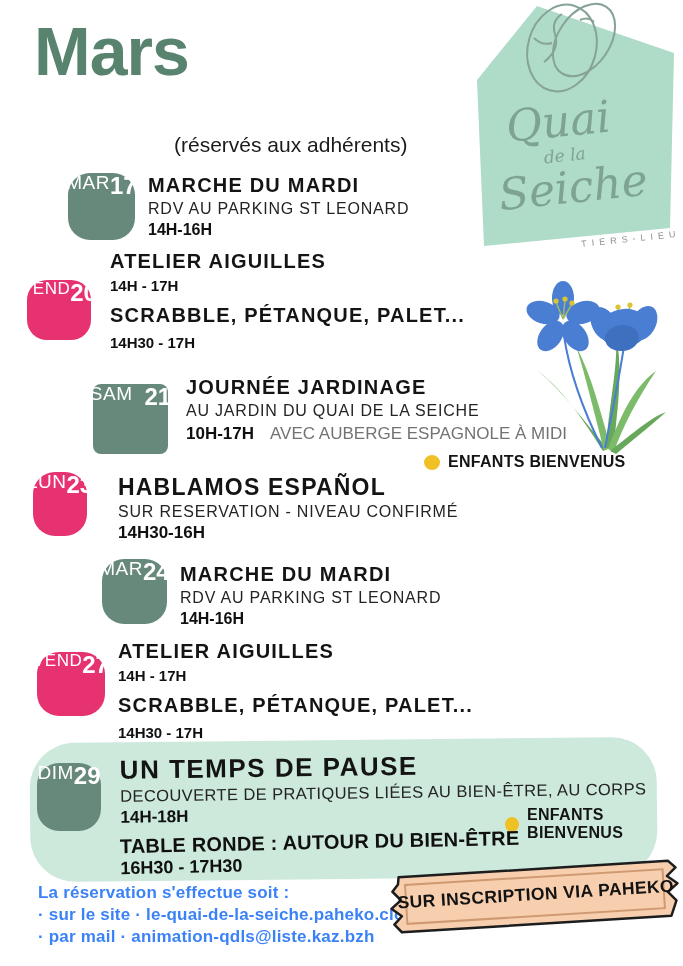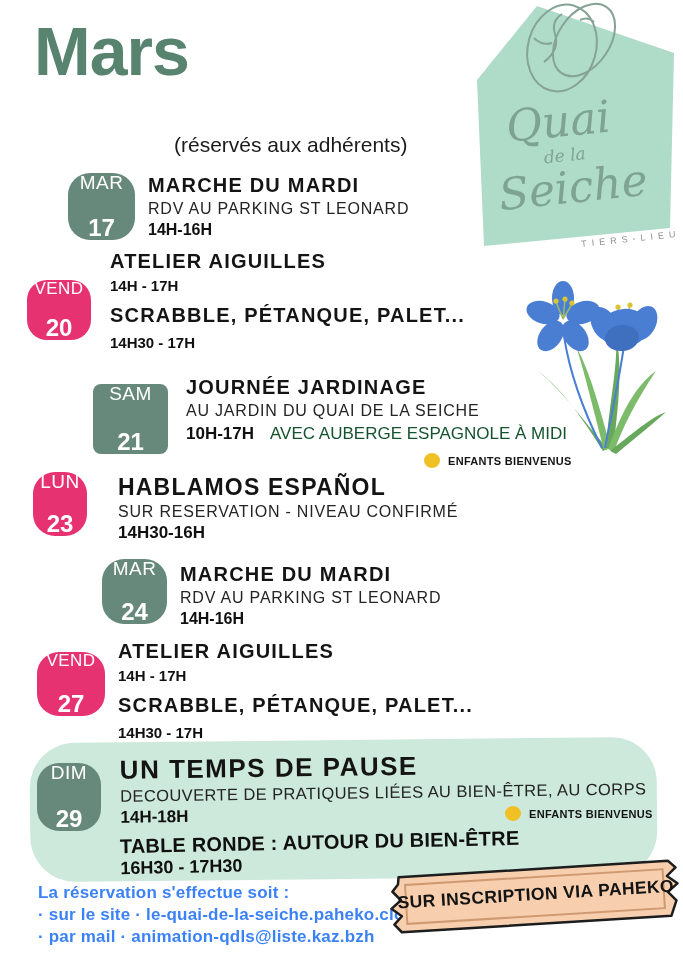--- a/index.html
+++ b/index.html
@@ -22,37 +22,37 @@
     font-size:21px; font-weight:400; color:#1b1b1b;
   }
   
   .logo{ position:absolute; left:462px; top:-2px; width:221px; height:268px; }
   .logo text{ font-family:"DejaVu Serif", serif; font-style:italic; fill:#7FA393; }
   .logo .tagline{ font-family:"Liberation Sans", sans-serif; font-style:normal;
                   fill:#8f8f8f; letter-spacing:5px; font-size:9px; }
   
   .badge{
     position:absolute; border-radius:22px; color:#fff; text-align:center;
-    display:flex; flex-direction:column; justify-content:space-between; line-height:1.05;
+    display:flex; justify-content:center; line-height:1.05;
   }
   .badge .day{ font-size:19px; font-weight:400; letter-spacing:.5px; }
   .badge .date{ font-size:24px; font-weight:700; }
   .badge.green{ background:#67897B; }
   .badge.pink{ background:#E73272; }
   
   .evtext{ position:absolute; }
   .ev-title{ font-size:20px; font-weight:800; letter-spacing:1.2px; color:#141414; line-height:26px; }
   .ev-sub{ font-size:16px; font-weight:400; letter-spacing:.8px; color:#242424; line-height:18px; margin-top:2px; }
   .ev-time{ font-size:16px; font-weight:700; color:#101010; line-height:19px; margin-top:2px; }
   .ev-gap{ margin-top:7px; }
   .timeline{ display:flex; gap:16px; align-items:baseline; margin-top:2px; }
-  .timeline .note-inline{ font-size:17px; font-weight:400; letter-spacing:0; color:#14532d; }
+  .timeline .note-inline{ font-size:17px; font-weight:400; letter-spacing:0; color:#737373; }
   .kids{ display:flex; align-items:center; gap:8px; }
   .kids .dot{ width:16px; height:15px; border-radius:50%; background:#F0C125; }
-  .kids .klabel{ font-size:11px; font-weight:700; letter-spacing:.3px; color:#141414; }
+  .kids .klabel{ font-size:16px; font-weight:700; letter-spacing:.3px; color:#141414; }
   
   .mintcard{
     position:absolute; left:30px; top:740px; width:627px; height:139px;
     background:#CDE9DC; border-radius:45px; transform:rotate(-.6deg);
   }
   .pause-text{ position:absolute; left:120px; top:751px; width:545px; transform:rotate(-.8deg); }
   .pause-text .ev-title{ font-size:26px; letter-spacing:1.5px; line-height:30px; }
   .pause-text .ev-sub{ font-size:16.5px; letter-spacing:.4px; line-height:19px; }
   .pause-text .ev-time{ font-size:17px; }
   .kids2{ position:absolute; left:505px; top:806px; }

